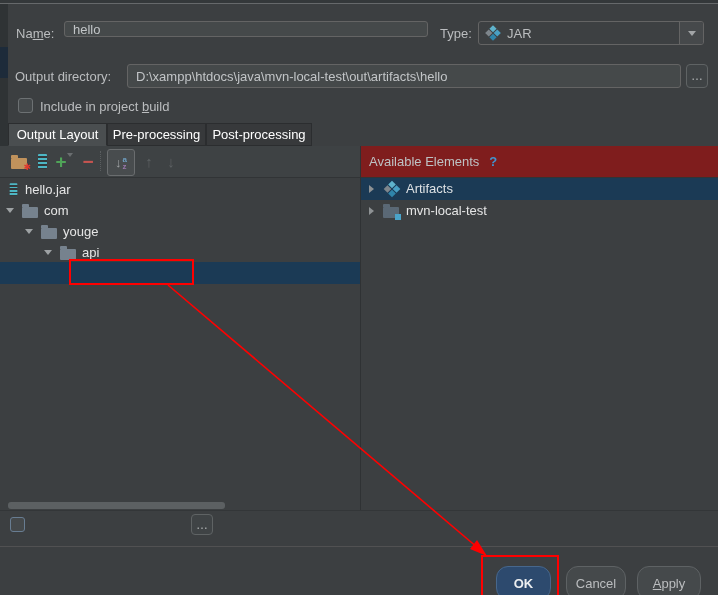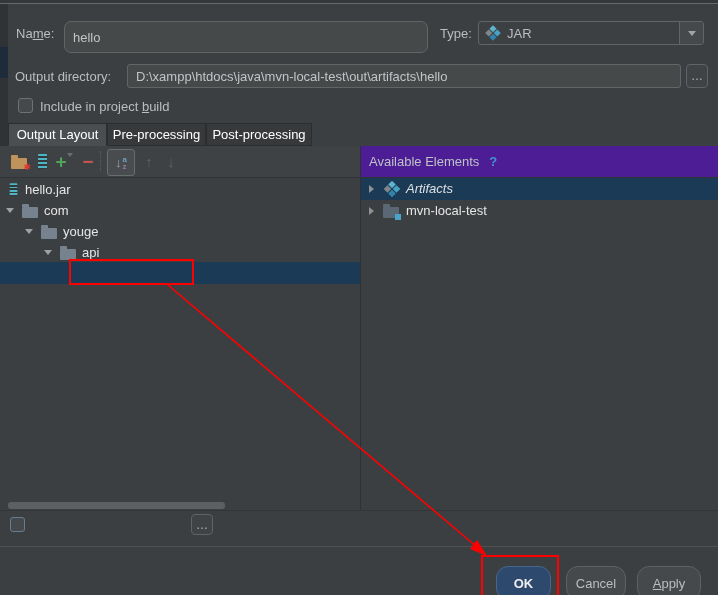--- a/index.html
+++ b/index.html
@@ -30,21 +30,21 @@
   .checkbox{background:#45494b;border:1px solid #6d7173;border-radius:3px;box-sizing:border-box;}
   .checkbox.blue{border-color:#687d92;}
 
   
   .tab{position:absolute;top:0;height:23px;display:flex;align-items:center;justify-content:center;
        box-sizing:border-box;border:1px solid #2b2d2f;background:#37393b;color:#ffffff;}
   .tab.active{background:#4a4e50;border-bottom-color:#4a4e50;}
 
   
   .toolbar{left:0;top:146px;width:361px;height:31px;background:#3e4244;border-bottom:1px solid #313436;}
-  .rp-header{left:361px;top:146px;width:357px;height:31px;background:#4c1d95;border-bottom:1px solid #313436;
+  .rp-header{left:361px;top:146px;width:357px;height:31px;background:#7f1d1d;border-bottom:1px solid #313436;
              display:flex;align-items:center;}
   .vdivider{left:360px;top:146px;width:1px;height:364px;background:#2f3234;}
   .tb-ico{position:absolute;top:0;height:31px;display:flex;align-items:center;justify-content:center;}
   .sortbox{position:absolute;left:107px;top:3px;width:26px;height:25px;background:#484c4e;
            border:1px solid #6a6d6f;border-radius:3px;display:flex;align-items:center;justify-content:center;}
 
   
   .folder{position:relative;width:16px;height:11px;background:#76828e;border-radius:1px;margin-top:3px;}
   .folder:before{content:"";position:absolute;left:0;top:-3px;width:7px;height:3px;background:#76828e;
                  border-radius:1px 1px 0 0;}
@@ -102,21 +102,21 @@
 <div id="app">
 
   <div class="abs top-band"></div>
   <div class="abs top-line"></div>
   <div class="abs left-strip"></div>
   <div class="abs left-strip-block"></div>
 
   <div class="abs label" style="left:16px;top:21px;">
     <span><span>Na</span><span class="mn">m</span><span>e:</span></span>
   </div>
-  <div class="abs tfield" style="left:64px;top:21px;width:364px;height:32px;border-radius:7px;">
+  <div class="abs tfield" style="left:64px;top:21px;width:364px;height:16px;">
     <span>hello</span>
   </div>
 
   <div class="abs label" style="left:440px;top:21px;">
     <span>Type:</span>
   </div>
   <div class="abs combo" style="left:478px;top:21px;width:226px;height:24px;">
     <span class="diamonds" style="transform:scale(0.85);margin-left:6px;">
         <i class="d1"></i>
         <i class="d2"></i>
@@ -218,21 +218,21 @@
       <span class="arrow-open" style="margin-left:44px;"></span>
       <span class="folder" style="margin-left:8px;"></span>
       <span class="row-label" style="margin-left:6px;">api</span>
     </div>
 
   </div>
 
   <div class="abs" style="left:361px;top:177px;width:357px;height:333px;overflow:hidden;">
     <div class="sel-right" style="left:0;top:1px;"></div>
 
-    <div class="tree-row" style="top:1px;font-style:italic;">
+    <div class="tree-row" style="top:1px;">
       <span class="arrow-closed" style="margin-left:8px;"></span>
       <span class="diamonds" style="margin-left:10px;transform:scale(0.9);">
           <i class="d1"></i>
           <i class="d2"></i>
           <i class="d3"></i>
           <i class="d4"></i>
         </span>
       <span class="row-label" style="margin-left:6px;color:#dde1e4;">Artifacts</span>
     </div>
 

